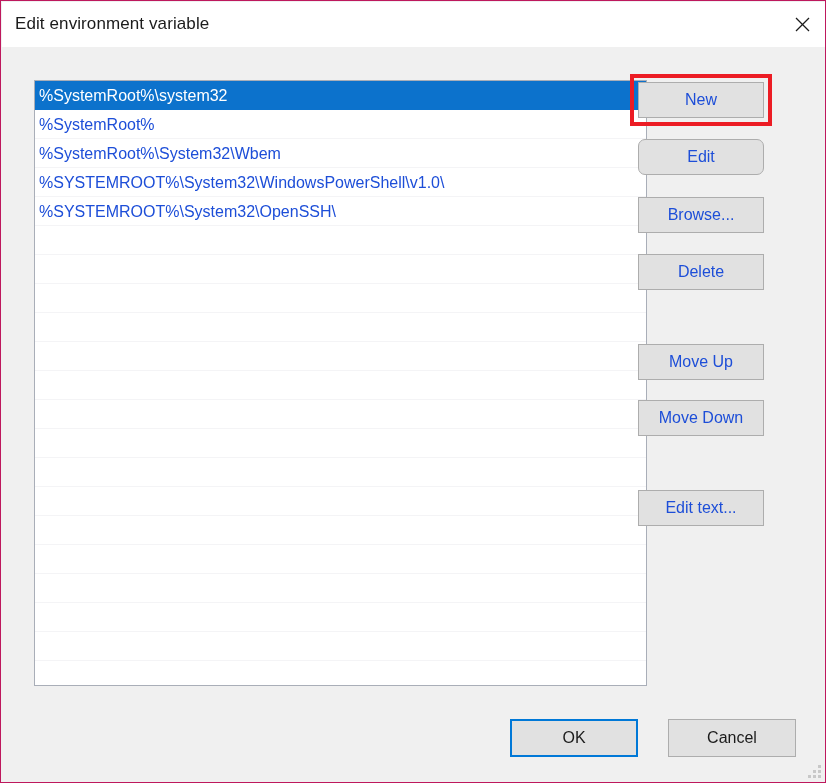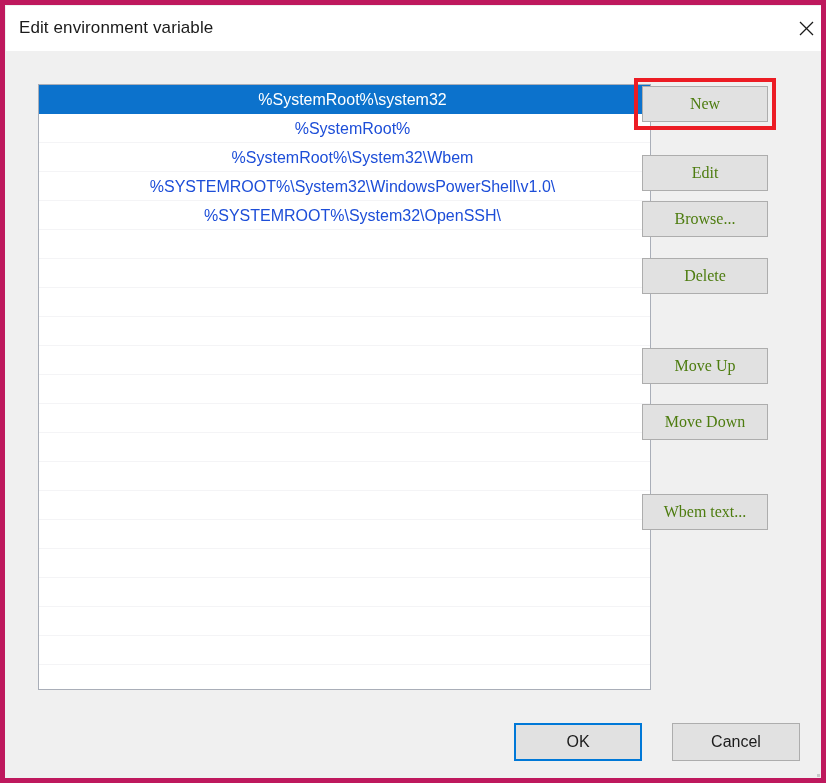--- a/index.html
+++ b/index.html
@@ -16,21 +16,21 @@
   }
 
   
   .window {
     position: absolute;
     left: 0;
     top: 0;
     width: 826px;
     height: 783px;
     box-sizing: border-box;
-    border: 5px solid #be185d;
+    border: 1px solid #be185d;
     background: #f0f0f0;
     overflow: hidden;
   }
 
   
   .titlebar {
     position: absolute;
     left: 1px;
     top: 1px;
     width: 824px;
@@ -89,37 +89,37 @@
     line-height: 29px;
     box-sizing: border-box;
     border-bottom: 1px solid #f4f4f6;
     padding-left: 10px;
     font-size: 16px;
     color: #1d4ed8;
     white-space: nowrap;
     overflow: hidden;
     cursor: default;
   }
-  .lb-row.filled { padding-left: 16px; text-align: center; }
+  .lb-row.filled { padding-left: 4px; }
   .lb-row.selected {
     background: #0c72cc;
     color: #ffffff;
     border-bottom-color: #0c72cc;
   }
 
   
   .btn {
     position: absolute;
     box-sizing: border-box;
     width: 126px;
     height: 36px;
     background: #e1e1e1;
     border: 1px solid #adadad;
-    color: #4d7c0f;
-    font-family: Liberation Serif, serif;
+    color: #1d4ed8;
+    font-family: Liberation Sans, sans-serif;
     font-size: 16px;
     line-height: 34px;
     text-align: center;
     padding: 0;
     cursor: default;
     white-space: nowrap;
   }
   .btn-col { left: 636px; }
 
   
@@ -202,26 +202,26 @@
       <div class="lb-row"></div>
       <div class="lb-row"></div>
       <div class="lb-row"></div>
       <div class="lb-row"></div>
       <div class="lb-row"></div>
       <div class="lb-row"></div>
       <div class="lb-row"></div>
     </div>
 
     <button class="btn btn-col" style="top:35px;">New</button>
-    <button class="btn btn-col" style="top:104px;">Edit</button>
+    <button class="btn btn-col" style="top:92px;border-radius:7px;">Edit</button>
     <button class="btn btn-col" style="top:150px;">Browse...</button>
     <button class="btn btn-col" style="top:207px;">Delete</button>
     <button class="btn btn-col" style="top:297px;">Move Up</button>
     <button class="btn btn-col" style="top:353px;">Move Down</button>
-    <button class="btn btn-col" style="top:443px;">Wbem text...</button>
+    <button class="btn btn-col" style="top:443px;">Edit text...</button>
 
     <div class="highlight-box" style="left:628px; top:27px; width:142px; height:52px;"></div>
 
     <button class="btn-bottom default-focus" style="left:508px; top:672px;">OK</button>
     <button class="btn-bottom" style="left:666px; top:672px;">Cancel</button>
 
     <div class="grip">
       <i style="left:10px; top:0px;"></i>
       <i style="left:10px; top:5px;"></i>
       <i style="left:5px;  top:5px;"></i>

